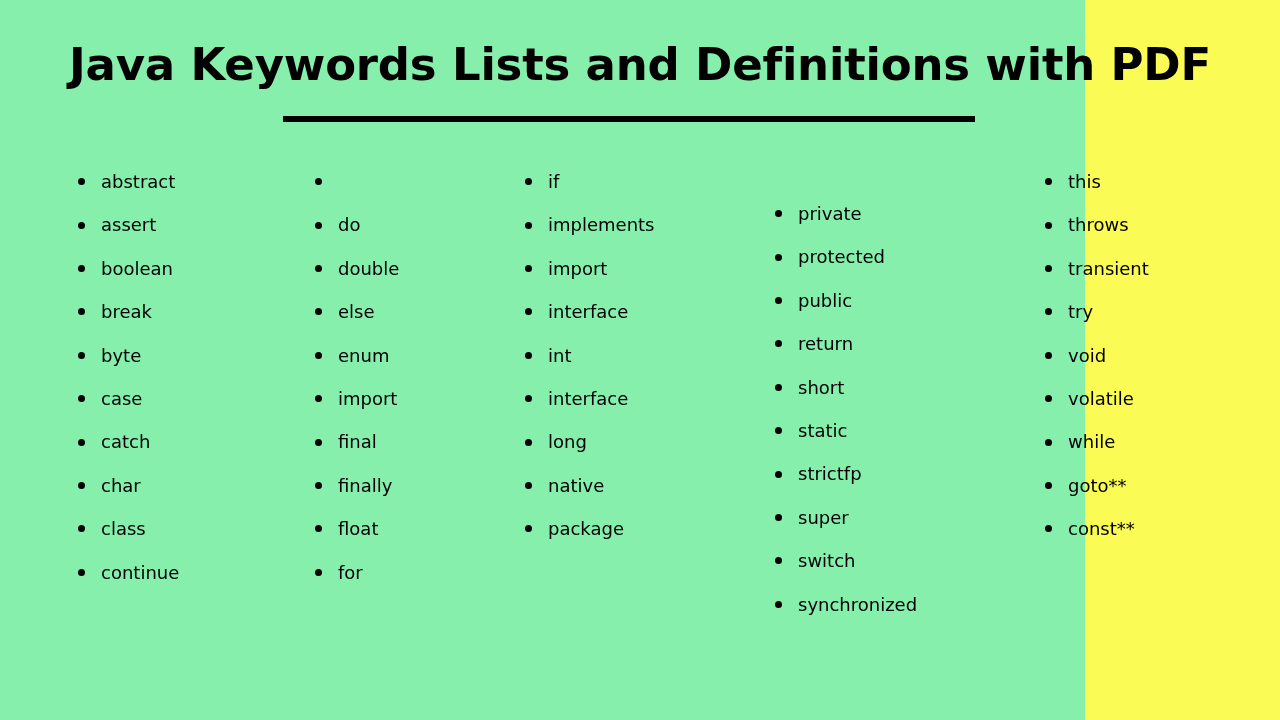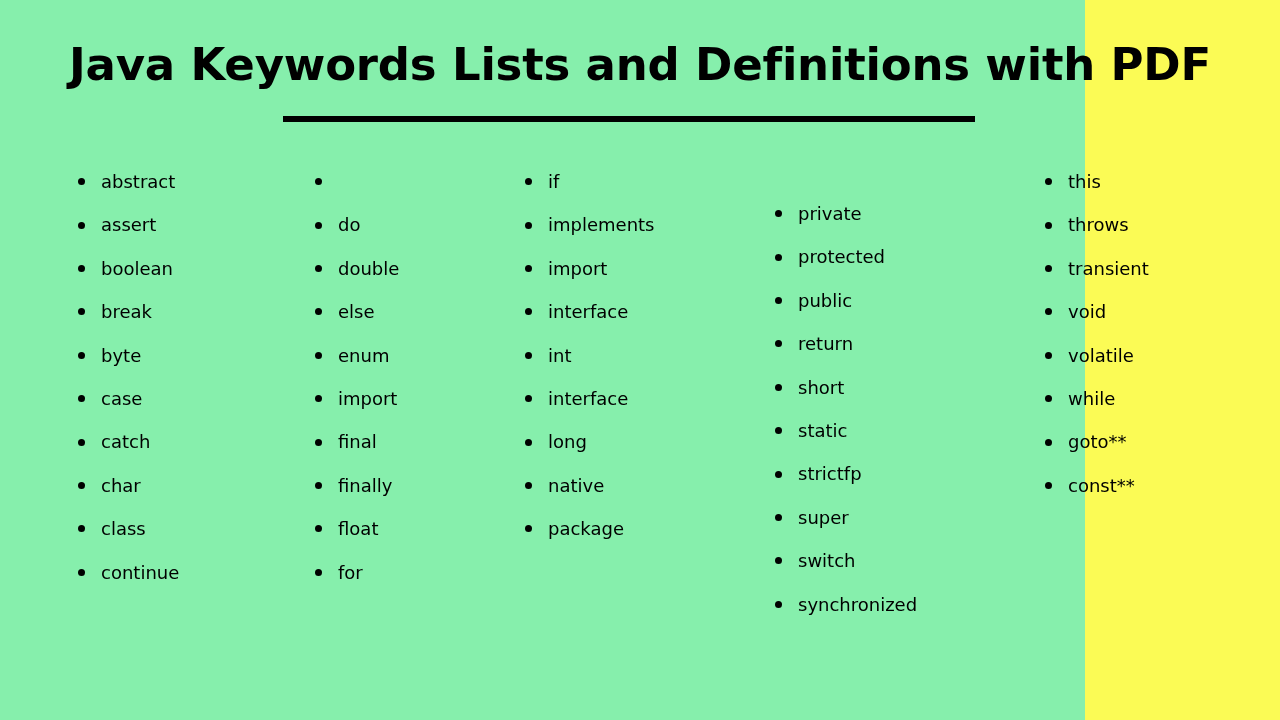--- a/index.html
+++ b/index.html
@@ -144,20 +144,21 @@
         <li class="kw-item"><span class="bullet"></span><span class="kw-label">static</span></li>
         <li class="kw-item"><span class="bullet"></span><span class="kw-label">strictfp</span></li>
         <li class="kw-item"><span class="bullet"></span><span class="kw-label">super</span></li>
         <li class="kw-item"><span class="bullet"></span><span class="kw-label">switch</span></li>
         <li class="kw-item"><span class="bullet"></span><span class="kw-label">synchronized</span></li>
       </ul>
     <ul class="kw-column col-5">
         <li class="kw-item"><span class="bullet"></span><span class="kw-label">this</span></li>
         <li class="kw-item"><span class="bullet"></span><span class="kw-label">throws</span></li>
         <li class="kw-item"><span class="bullet"></span><span class="kw-label">transient</span></li>
+        <li class="kw-item"><span class="bullet"></span><span class="kw-label">try</span></li>
         <li class="kw-item"><span class="bullet"></span><span class="kw-label">void</span></li>
         <li class="kw-item"><span class="bullet"></span><span class="kw-label">volatile</span></li>
         <li class="kw-item"><span class="bullet"></span><span class="kw-label">while</span></li>
         <li class="kw-item"><span class="bullet"></span><span class="kw-label">goto**</span></li>
         <li class="kw-item"><span class="bullet"></span><span class="kw-label">const**</span></li>
       </ul>
   </div>
 
 </div>
 

